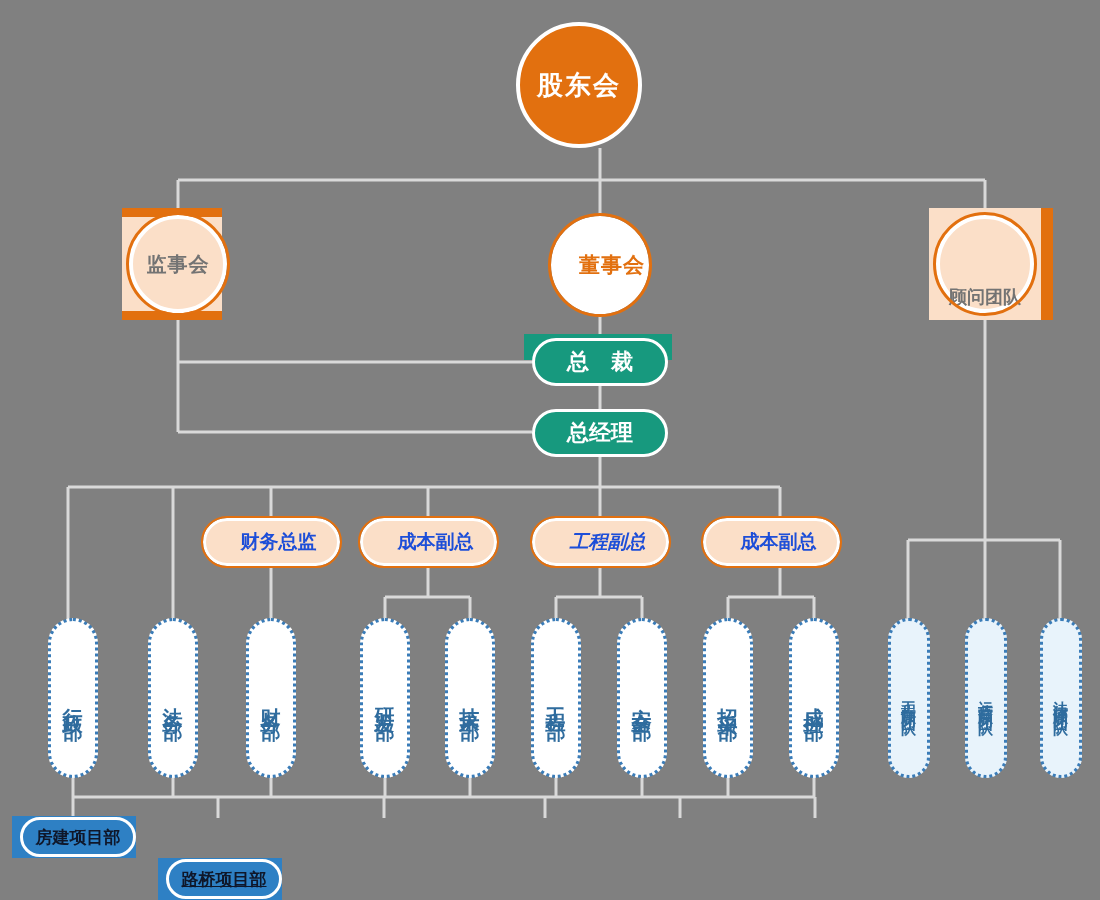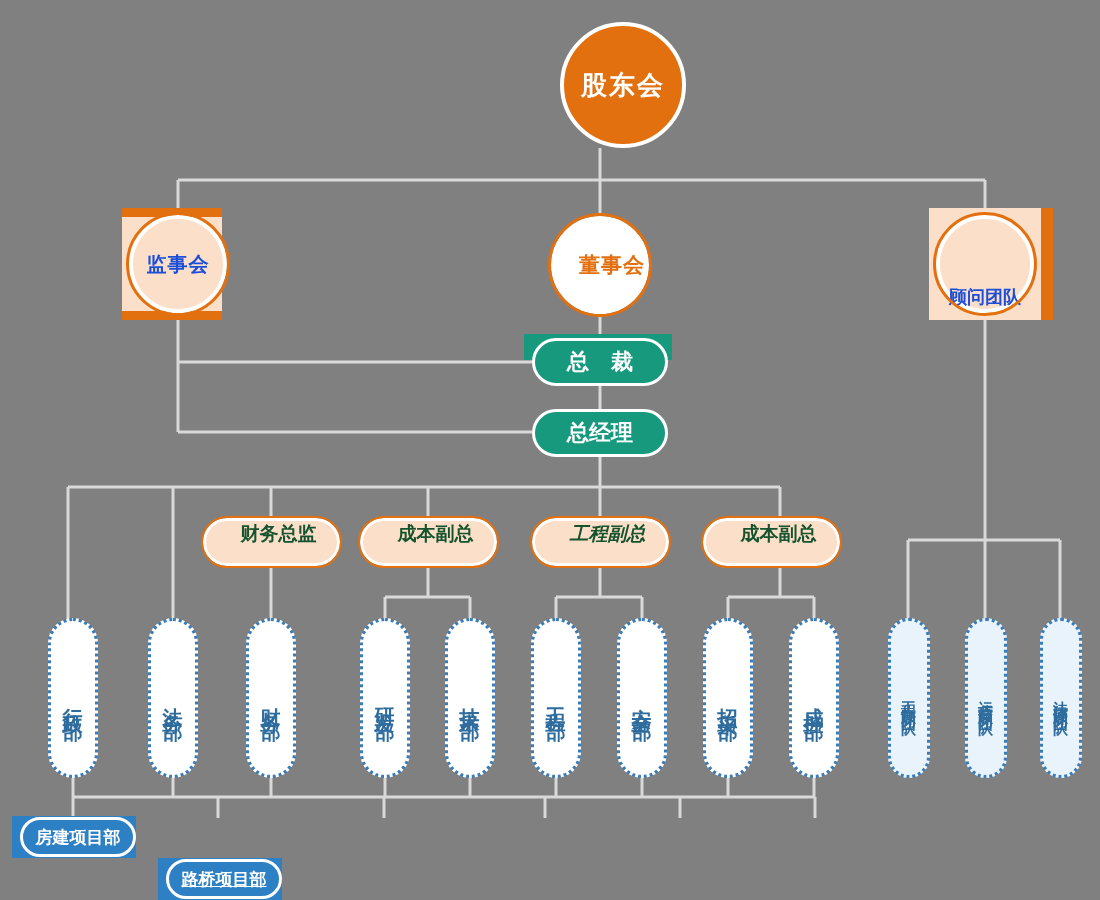--- a/index.html
+++ b/index.html
@@ -60,21 +60,21 @@
   }
   .sq-circle {
     position: absolute; left: 50%; top: 50%;
     transform: translate(-50%,-50%);
     width: 98px; height: 98px;
     border-radius: 50%;
     background: #FBDFC8;
     border: 4px solid #ffffff;
     outline: 3px solid #E2700F;
     display: flex; align-items: center; justify-content: center;
-    color: #1d4ed8;
+    color: #737373;
     font-size: 20px; font-weight: bold; letter-spacing: 1px;
     white-space: nowrap;
   }
   .sq-circle.small { font-size: 18px; letter-spacing: 0px; align-items: flex-end; }
 
   
   .teal-bg {
     position: absolute;
     background: #17997E;
   }
@@ -89,22 +89,22 @@
     white-space: nowrap;
   }
 
   
   .pill-exec {
     height: 48px;
     border-radius: 26px;
     background: #FBDFC8;
     border: 3px solid #ffffff;
     outline: 2px solid #E2700F;
-    display: flex; align-items: flex-start; justify-content: center;
-    color: #14532d;
+    display: flex; align-items: center; justify-content: center;
+    color: #1d4ed8;
     font-size: 19px; font-weight: bold;
     white-space: nowrap;
     padding-left: 14px;
   }
 
   
   .vpill {
     background: #ffffff;
     border: 3px dotted #3A7CB8;
     border-radius: 30px;
@@ -127,21 +127,21 @@
 
   
   .proj-wrap { position: relative; }
   .proj-bg { position: absolute; background: #2E80C4; }
   .proj-pill {
     position: relative;
     height: 40px;
     border-radius: 22px;
     border: 3px solid #ffffff;
     display: flex; align-items: center; justify-content: center;
-    color: #ffffff;
+    color: #0f172a;
     font-size: 17px; font-weight: bold;
     white-space: nowrap;
     background: transparent;
   }
 </style>
 </head>
 <body>
 
 <div id="chart">
 
@@ -212,21 +212,21 @@
 
       <line x1="73" y1="797" x2="73" y2="818"></line>
       <line x1="218" y1="797" x2="218" y2="818"></line>
       <line x1="384" y1="797" x2="384" y2="818"></line>
       <line x1="545" y1="797" x2="545" y2="818"></line>
       <line x1="680" y1="797" x2="680" y2="818"></line>
       <line x1="815" y1="797" x2="815" y2="818"></line>
     </g>
   </svg>
 
-  <div class="node" style="left:560px; top:22px;">
+  <div class="node" style="left:516px; top:22px;">
     <div class="circle-top">
       <span>股东会</span>
     </div>
   </div>
 
   <div class="node" style="left:122px; top:208px;">
     <div class="sq-wrap">
       <div class="sq-bg-a"></div>
       <div class="sq-circle">
         <span>监事会</span>

